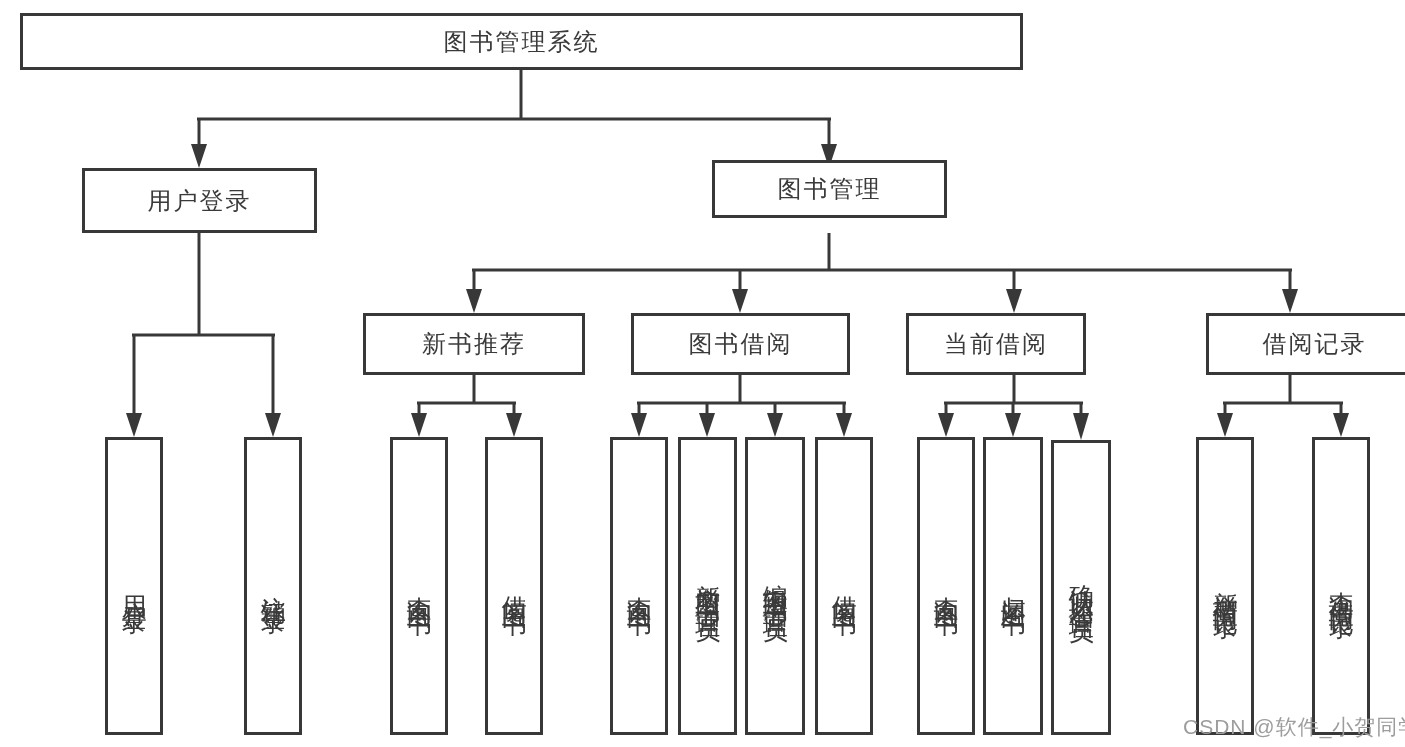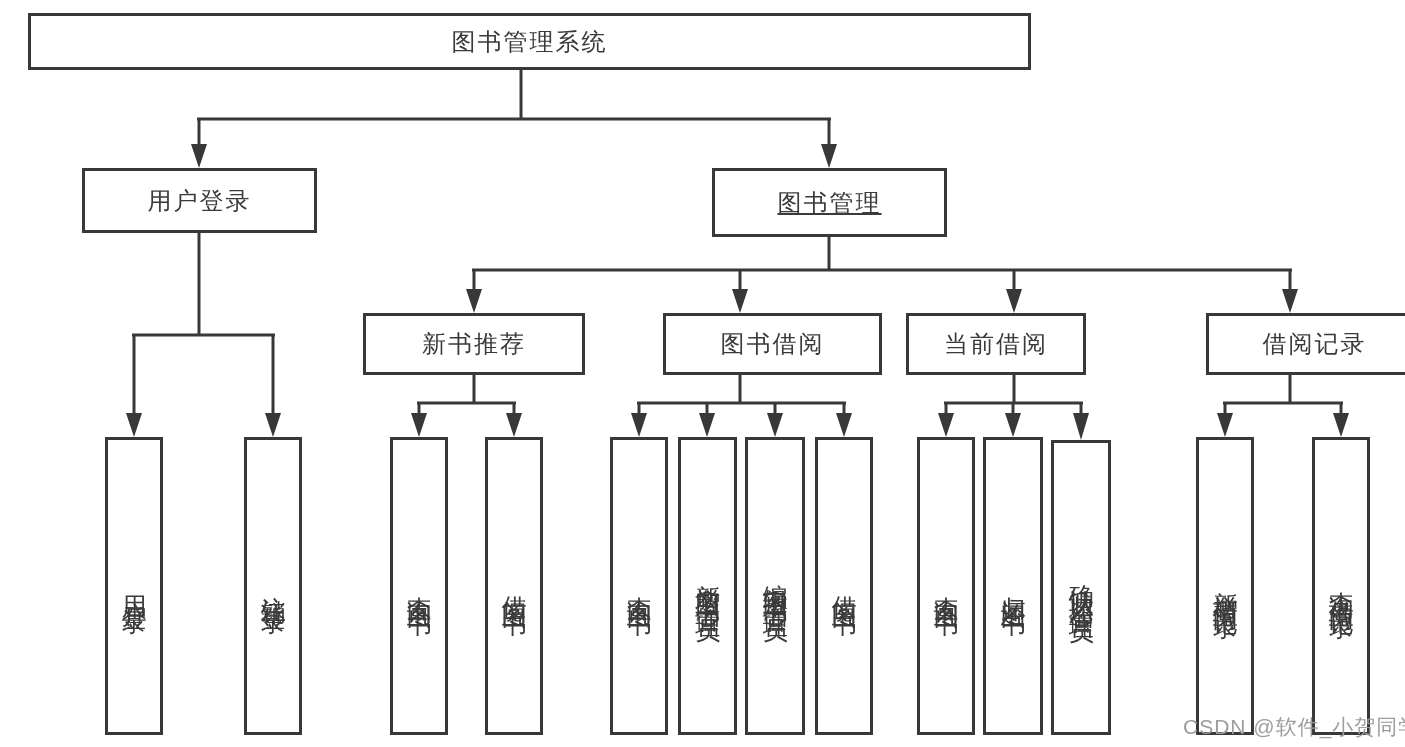--- a/index.html
+++ b/index.html
@@ -129,35 +129,35 @@
     <polygon points="1073,413 1089,413 1081,440"></polygon>
 
     <line x1="1290" y1="375" x2="1290" y2="403"></line>
     <line x1="1223" y1="403" x2="1343" y2="403"></line>
     <line x1="1225" y1="403" x2="1225" y2="416"></line>
     <polygon points="1217,413 1233,413 1225,437"></polygon>
     <line x1="1341" y1="403" x2="1341" y2="416"></line>
     <polygon points="1333,413 1349,413 1341,437"></polygon>
   </svg>
 
-  <div class="hbox" style="left:20px; top:13px; width:1003px; height:57px;margin-left:8px;">
+  <div class="hbox" style="left:20px; top:13px; width:1003px; height:57px;">
     <span>图书管理系统</span>
   </div>
 
   <div class="hbox" style="left:82px; top:168px; width:235px; height:65px;">
     <span>用户登录</span>
   </div>
-  <div class="hbox" style="left:712px; top:168px; width:235px; height:69px;text-decoration:underline;">
+  <div class="hbox" style="left:712px; top:160px; width:235px; height:58px;">
     <span>图书管理</span>
   </div>
 
   <div class="hbox" style="left:363px; top:313px; width:222px; height:62px;">
     <span>新书推荐</span>
   </div>
-  <div class="hbox" style="left:631px; top:313px; width:219px; height:62px;margin-left:32px;">
+  <div class="hbox" style="left:631px; top:313px; width:219px; height:62px;">
     <span>图书借阅</span>
   </div>
   <div class="hbox" style="left:906px; top:313px; width:180px; height:62px;">
     <span>当前借阅</span>
   </div>
   <div class="hbox" style="left:1182px; top:313px; width:217px; height:62px;margin-left:24px;">
     <span>借阅记录</span>
   </div>
 
   <div class="vbox" style="left:105px; top:437px; width:58px; height:298px;">

